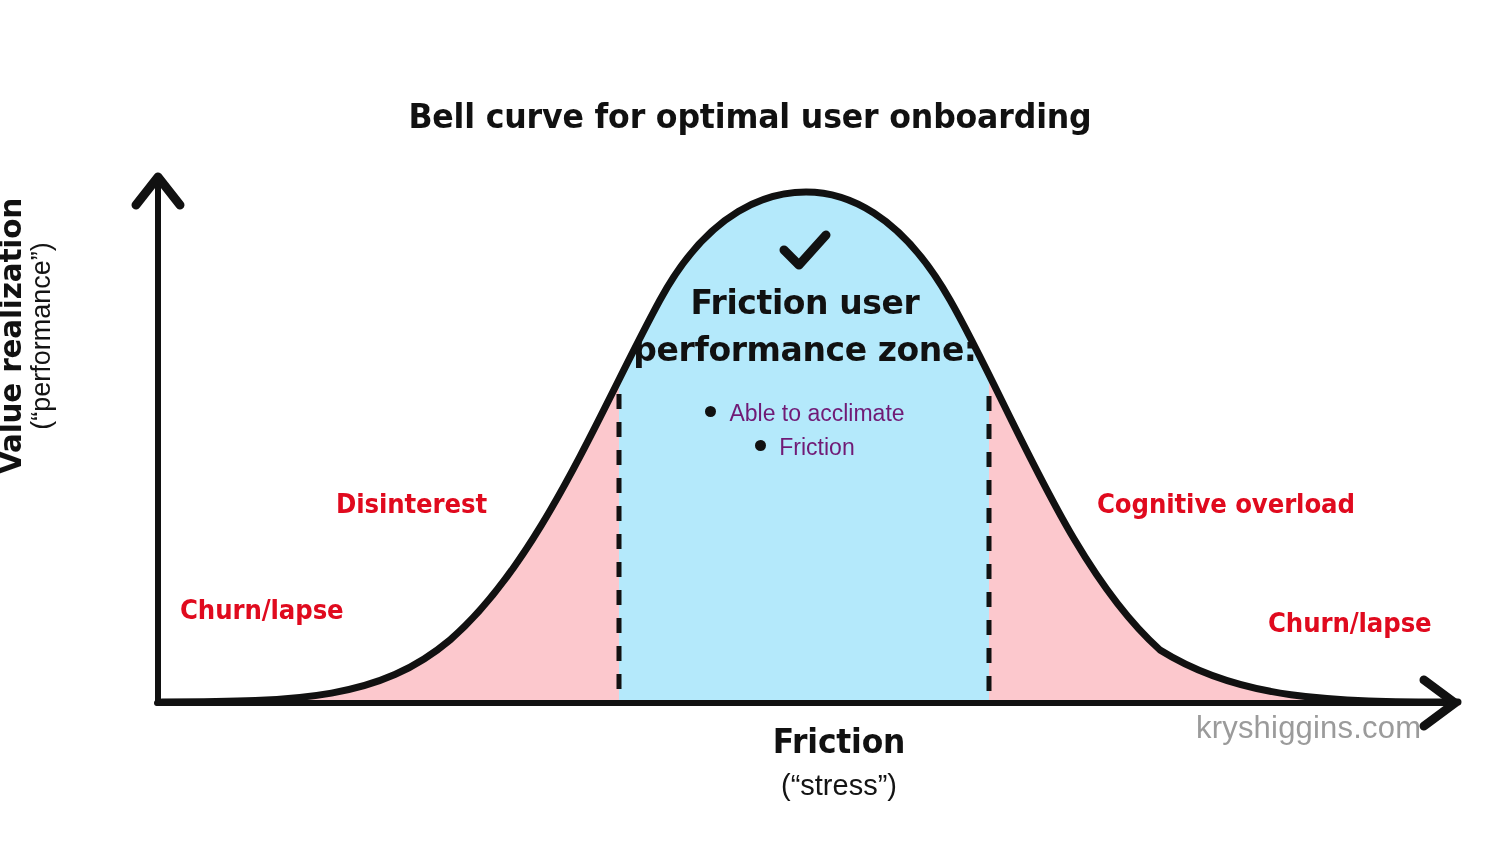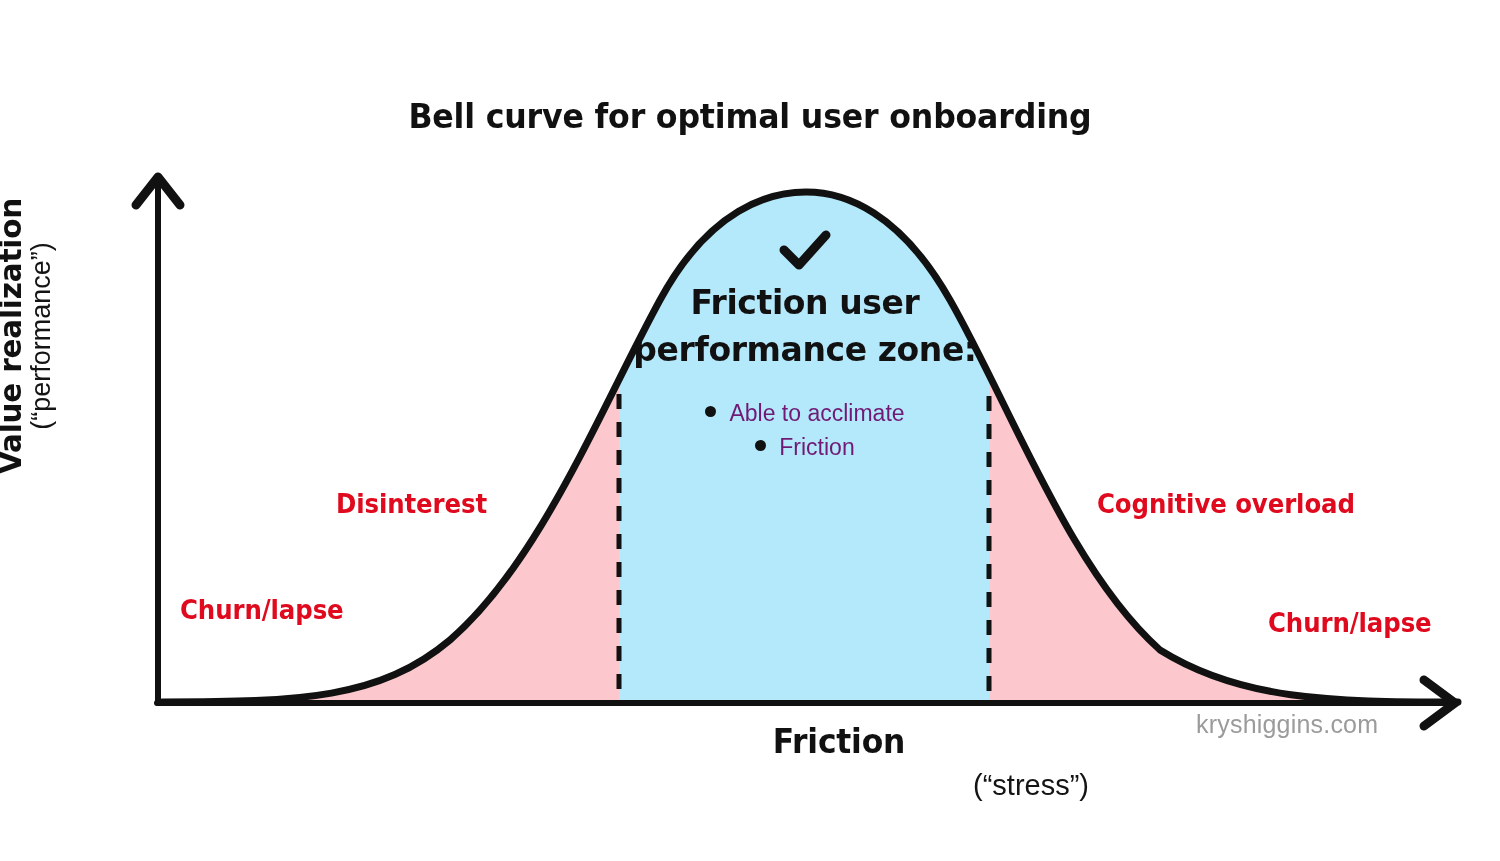--- a/index.html
+++ b/index.html
@@ -89,21 +89,20 @@
     display: block;
     transform: scaleX(0.95);
   }
   #x-axis-title .sub {
     font-family: "Liberation Sans", sans-serif;
     font-weight: normal;
     font-size: 29px;
     color: #141414;
     display: block;
     margin-top: 8px;
-    text-align: right;
   }
 
   
   .zone-label {
     position: absolute;
     font-family: "DejaVu Sans", sans-serif;
     font-weight: bold;
     font-size: 26px;
     letter-spacing: -0.1px;
     white-space: nowrap;
@@ -158,21 +157,21 @@
     vertical-align: 0.18em;
     margin-right: 13px;
   }
 
   
   #watermark {
     position: absolute;
     left: 1196px;
     top: 710px;
     font-family: "Liberation Sans", sans-serif;
-    font-size: 25px;
+    font-size: 31px;
     color: #9b9b9b;
     letter-spacing: 0.2px;
     white-space: nowrap;
   }
 </style>
 </head>
 <body>
 
 <div id="stage">
 

